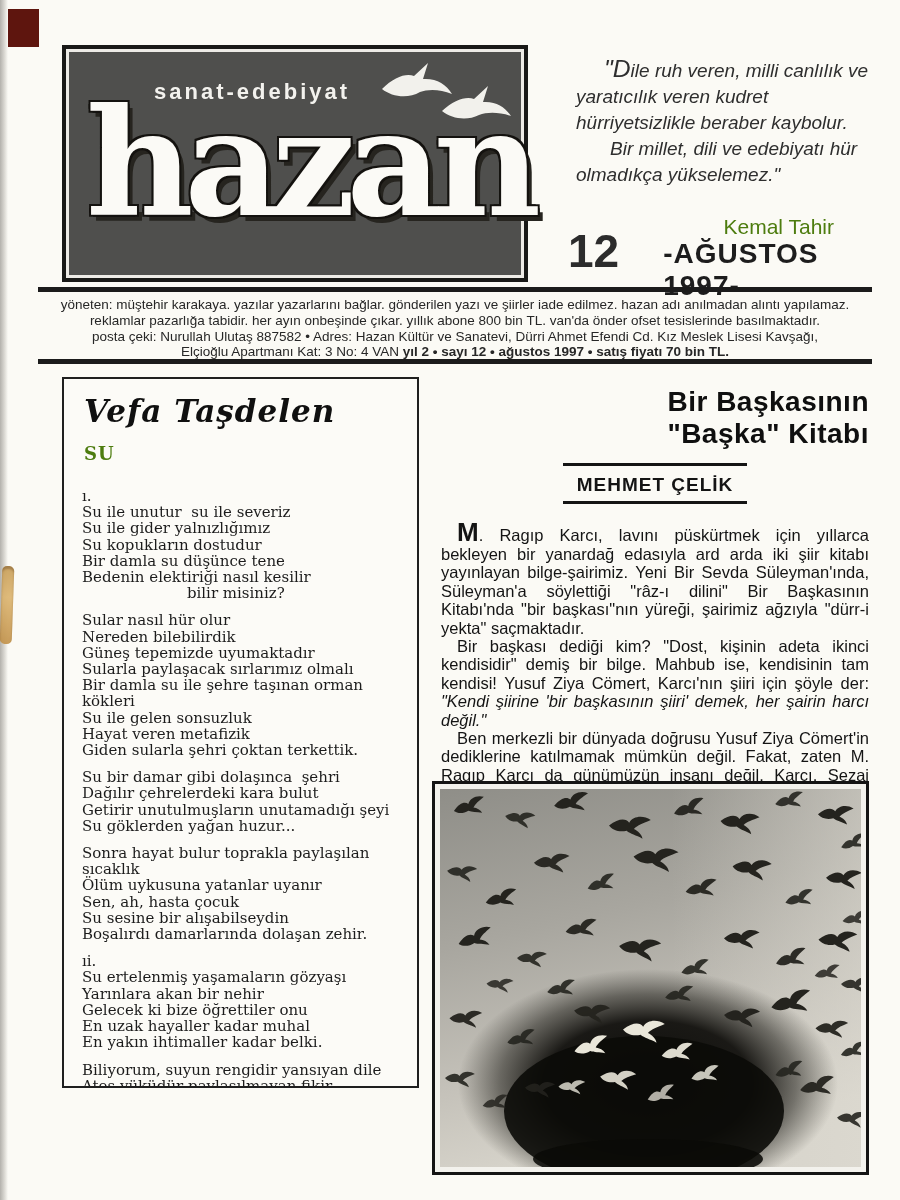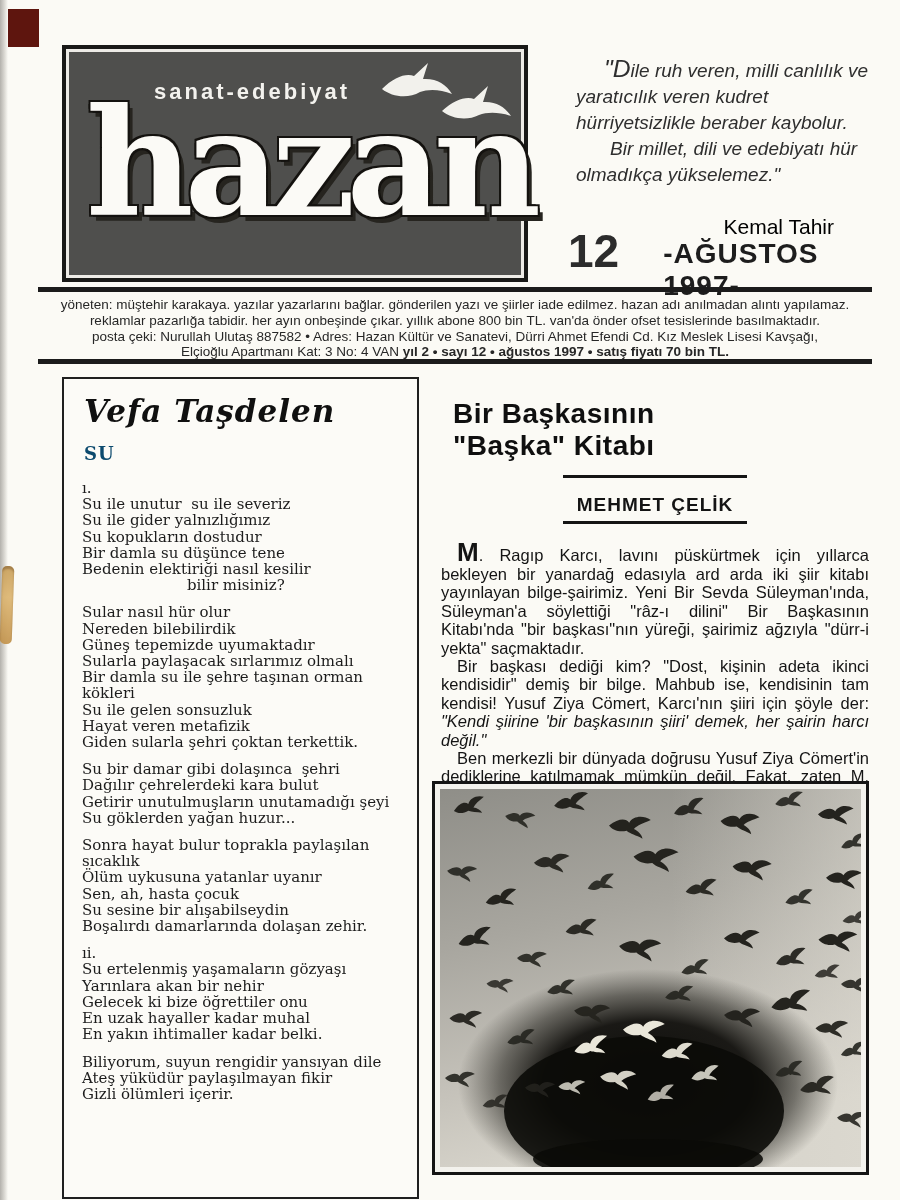--- a/index.html
+++ b/index.html
@@ -26,49 +26,49 @@
     font-size:148px;line-height:1;letter-spacing:-9px;color:#fbfaf6;
     text-shadow:2px 2px 0 #14120f,-2px -2px 0 #14120f,2px -2px 0 #14120f,-2px 2px 0 #14120f,5px 6px 0 #26241f;}
   .mast-birds{position:absolute;right:10px;top:6px;}
 
   
   .epigraph{left:576px;top:56px;width:316px;font-style:italic;font-size:19px;line-height:26px;color:#2e2e2e;}
   .epigraph p{margin:0;}
   .epigraph p.q1{text-indent:28px;}
   .epigraph p.q1::first-letter{font-size:1.3em;}
   .epigraph p.q2{text-indent:34px;}
-  .attrib{margin-top:26px;text-align:right;padding-right:58px;font-style:normal;font-size:21px;color:#000000;}
+  .attrib{margin-top:26px;text-align:right;padding-right:58px;font-style:normal;font-size:21px;color:#4d7c0f;}
 
   
   .issue-row{left:568px;top:228px;width:320px;display:flex;align-items:flex-start;gap:44px;}
   .issue-no{font-weight:bold;font-size:46px;color:#2c2c2c;line-height:1;}
   .issue-date{font-weight:bold;font-size:28px;letter-spacing:1px;color:#1d1d1d;padding-top:10px;}
 
   
   .rule{left:38px;width:834px;height:5px;background:#1b1b1b;}
   .rule-a{top:287px;} .rule-b{top:359px;}
   .colophon{left:38px;top:297px;width:834px;text-align:center;font-size:13.5px;line-height:15.8px;color:#272727;}
   .colophon b{font-weight:bold;}
 
   
-  .poem-box{left:62px;top:377px;width:357px;height:822px;border:2px solid #1f1f1f;
+  .poem-box{left:62px;top:377px;width:357px;height:711px;border:2px solid #1f1f1f;
     box-sizing:border-box;padding:14px 8px 0 18px;overflow:hidden;background:#fcfbf7;}
   .poem-author{font-family:"DejaVu Serif",serif;font-weight:bold;font-style:italic;
     font-size:31px;color:#101010;margin:0 0 6px 2px;letter-spacing:1px;}
   .poem-title{font-family:"DejaVu Serif",serif;font-weight:bold;font-size:18px;
-    letter-spacing:1px;margin:14px 0 16px 2px;color:#0c4a6e;}
+    letter-spacing:1px;margin:14px 0 24px 2px;color:#4d7c0f;}
   .stanza{margin:0 0 11px 0;}
   .poem-line{font-family:"DejaVu Serif",serif;font-size:15px;line-height:16.2px;
     color:#1c1c1c;white-space:pre-wrap;}
 
   
   .article{left:441px;top:386px;width:428px;}
-  .article h2{margin:12px;text-align:left;font-size:28px;line-height:32px;letter-spacing:.5px;color:#0f0f0f;}
+  .article h2{margin:0;text-align:right;font-size:28px;line-height:32px;letter-spacing:.5px;color:#0f0f0f;}
   .author-wrap{text-align:center;margin-top:13px;}
-  .author-badge{display:inline-block;padding:16px 14px 5px;border-top:3px solid #141414;
+  .author-badge{display:inline-block;padding:8px 14px 5px;border-top:3px solid #141414;
     border-bottom:3px solid #141414;font-weight:bold;font-size:19px;letter-spacing:1px;color:#141414;}
   .article-body{margin-top:15px;}
   .article-body p{margin:0;font-size:16.5px;line-height:18.4px;text-align:justify;
     color:#141414;text-indent:16px;}
   .initial{font-weight:bold;font-size:26px;line-height:1;}
   .article-body i{font-style:italic;}
   .cont-arrow{vertical-align:-3px;margin-left:5px;}
 
   
   .photo-frame{left:432px;top:781px;width:437px;height:394px;border:3px solid #141414;

